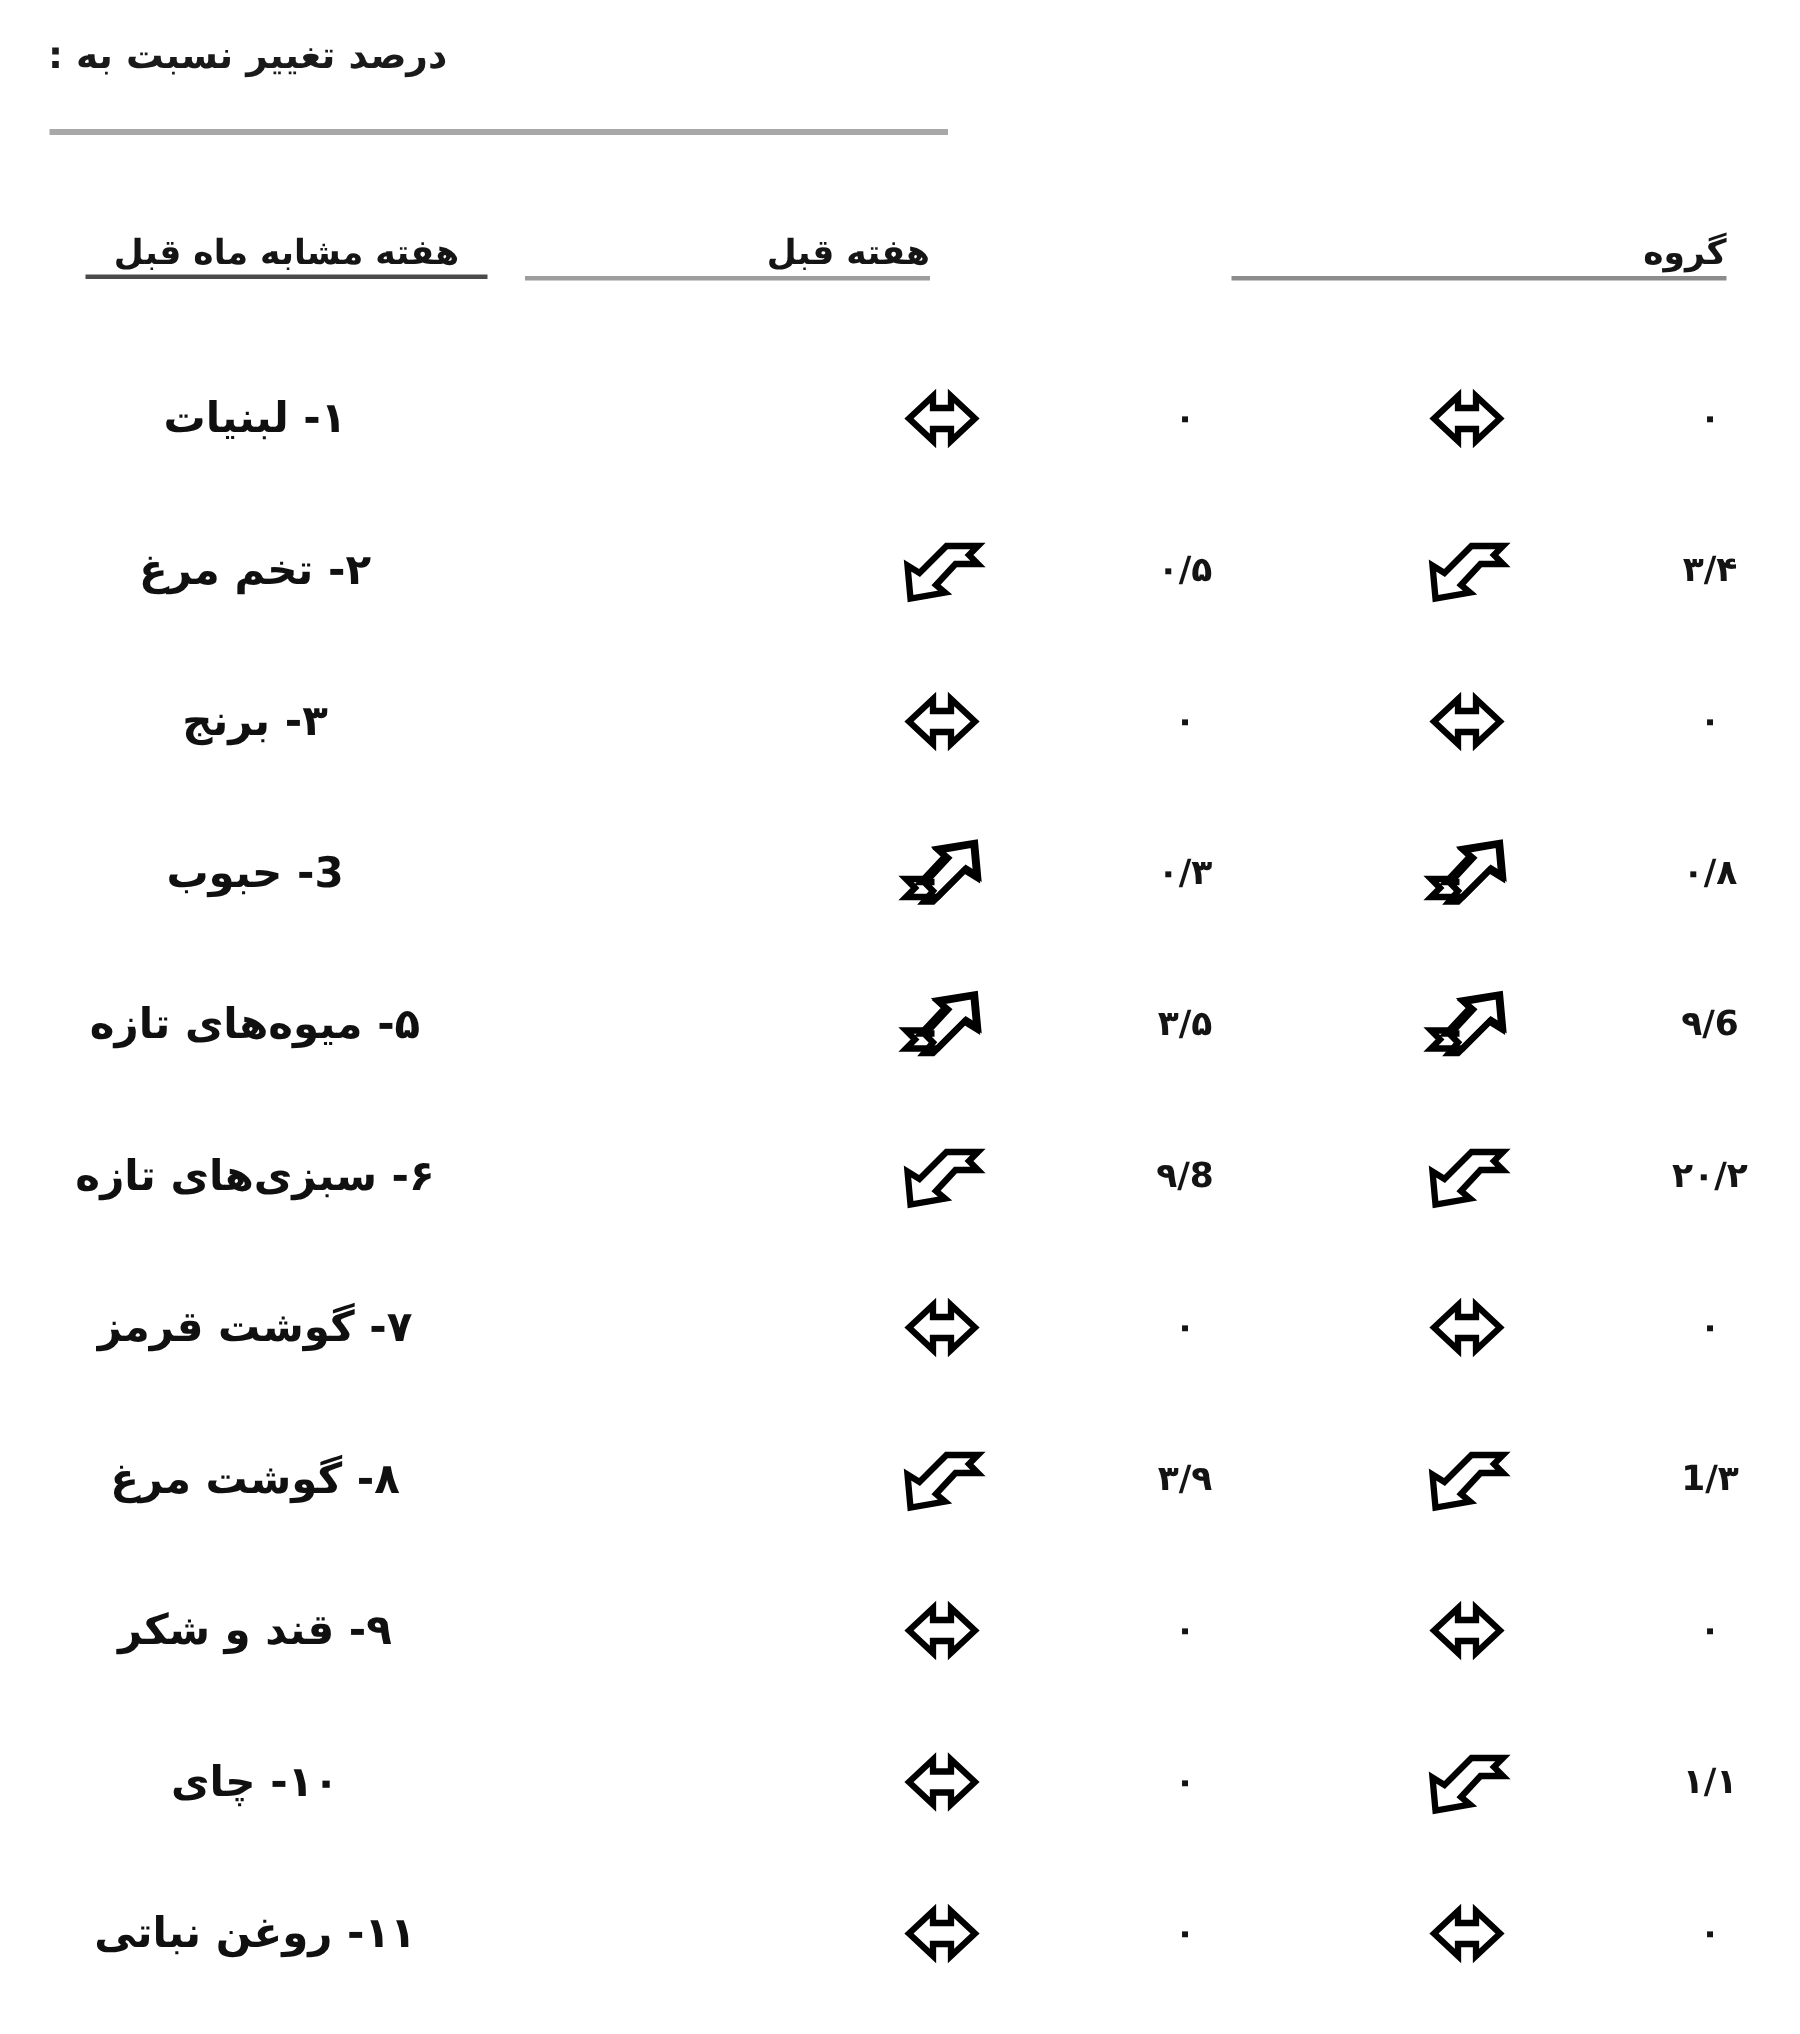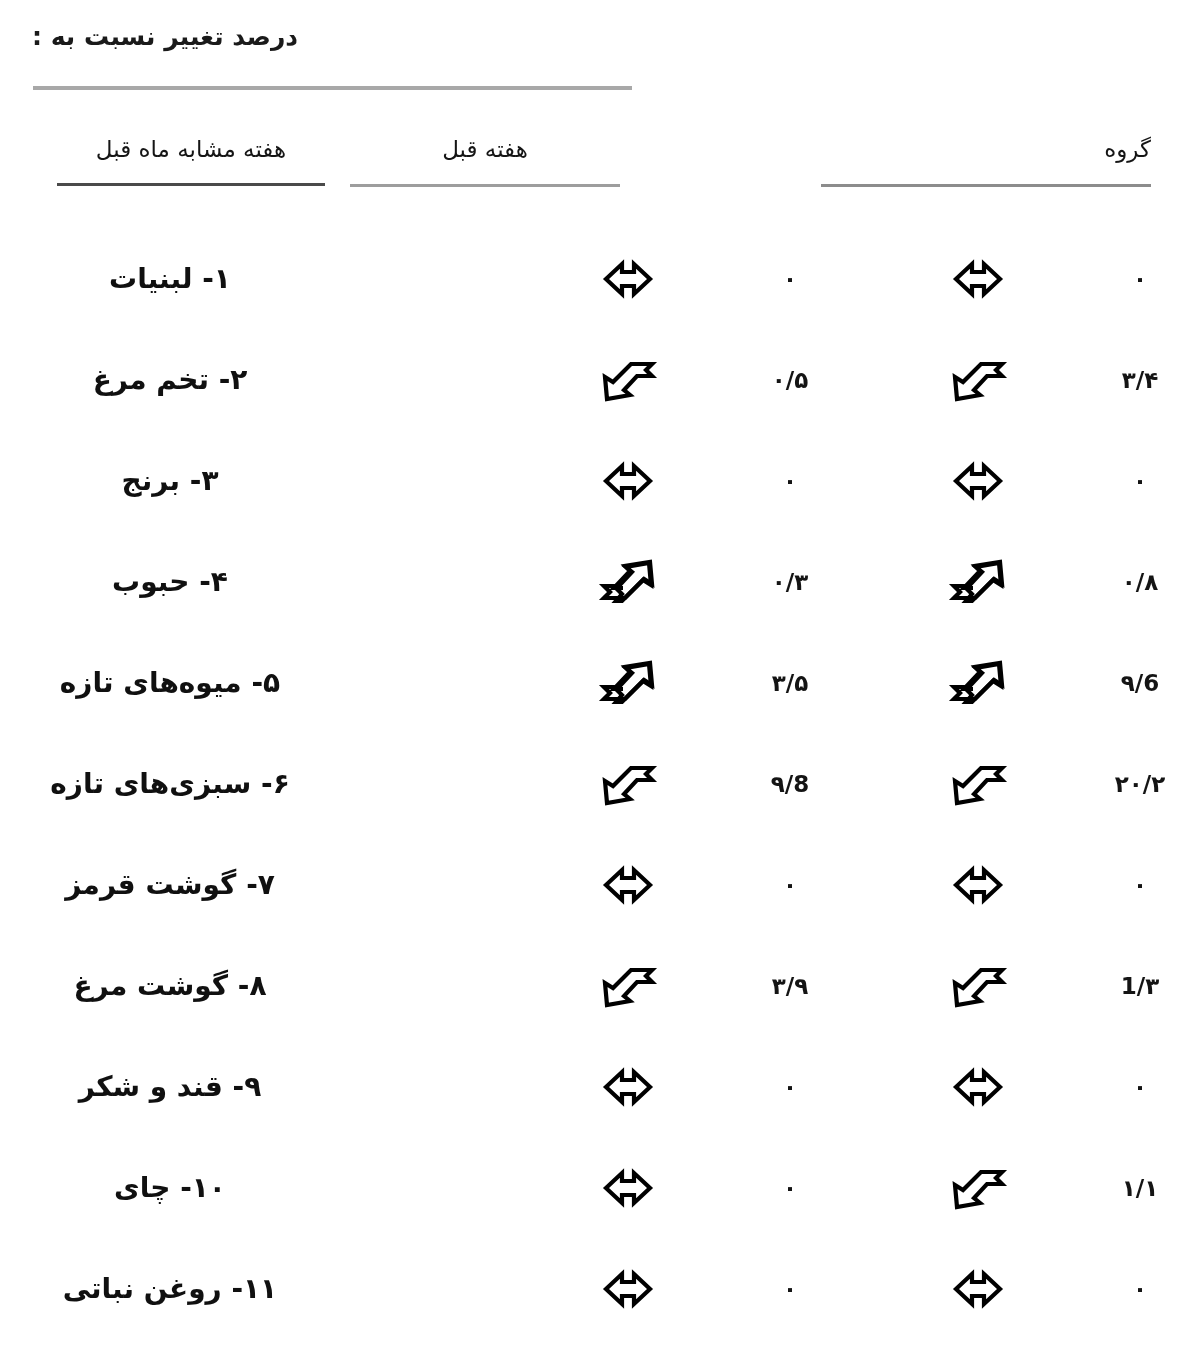--- a/index.html
+++ b/index.html
@@ -64,27 +64,28 @@
     left: 821px;
     width: 330px;
     background: #8c8c8c;
     height: 3px;
   }
 
   
   .col-head {
     position: absolute;
     font-size: 23px;
-    font-weight: 400;
+    font-weight: 700;
     color: #151515;
     direction: rtl;
     white-space: nowrap;
+    margin-top: 20px;
   }
   .head-month { top: 136px; left: 57px;  width: 268px; text-align: center; }
-  .head-week  { top: 136px; left: 350px; width: 270px; text-align: center; }
+  .head-week  { top: 136px; left: 350px; width: 270px; text-align: right; }
   .head-group { top: 136px; left: 821px; width: 330px; text-align: right; }
 
   
   .tbl {
     position: absolute;
     top: 228px;
     left: 0;
     width: 1200px;
     border-collapse: collapse;
   }
@@ -191,21 +192,21 @@
             <path fill="none" stroke="#000" stroke-width="4.2" stroke-linejoin="miter" d="M58 8 L60 30 L52 25 L30 47 L24 47 L30 40 L24 34 L31 34 L22 34 L38 17 L33 12 Z"></path>
             <path fill="none" stroke="#000" stroke-width="4.2" stroke-linejoin="miter" d="M57 9 L59 31 L51 26 L33 44 L12 44 L18 38 L12 32 L27 32 L40 18 L34 13 Z"></path>
           </svg></td>
         <td></td>
         <td class="cell-num">۰/۳</td>
         <td class="cell-icon"><svg class="arrow-svg" width="72" height="56" viewBox="0 0 72 56" aria-hidden="true">
             <path fill="none" stroke="#000" stroke-width="4.2" stroke-linejoin="miter" d="M58 8 L60 30 L52 25 L30 47 L24 47 L30 40 L24 34 L31 34 L22 34 L38 17 L33 12 Z"></path>
             <path fill="none" stroke="#000" stroke-width="4.2" stroke-linejoin="miter" d="M57 9 L59 31 L51 26 L33 44 L12 44 L18 38 L12 32 L27 32 L40 18 L34 13 Z"></path>
           </svg></td>
         <td></td>
-        <td class="cell-group">۴- حبوب</td>
+        <td class="cell-group">3- حبوب</td>
       </tr>
       <tr>
         <td class="cell-num">۹/6</td>
         <td class="cell-icon"><svg class="arrow-svg" width="72" height="56" viewBox="0 0 72 56" aria-hidden="true">
             <path fill="none" stroke="#000" stroke-width="4.2" stroke-linejoin="miter" d="M58 8 L60 30 L52 25 L30 47 L24 47 L30 40 L24 34 L31 34 L22 34 L38 17 L33 12 Z"></path>
             <path fill="none" stroke="#000" stroke-width="4.2" stroke-linejoin="miter" d="M57 9 L59 31 L51 26 L33 44 L12 44 L18 38 L12 32 L27 32 L40 18 L34 13 Z"></path>
           </svg></td>
         <td></td>
         <td class="cell-num">۳/۵</td>
         <td class="cell-icon"><svg class="arrow-svg" width="72" height="56" viewBox="0 0 72 56" aria-hidden="true">

